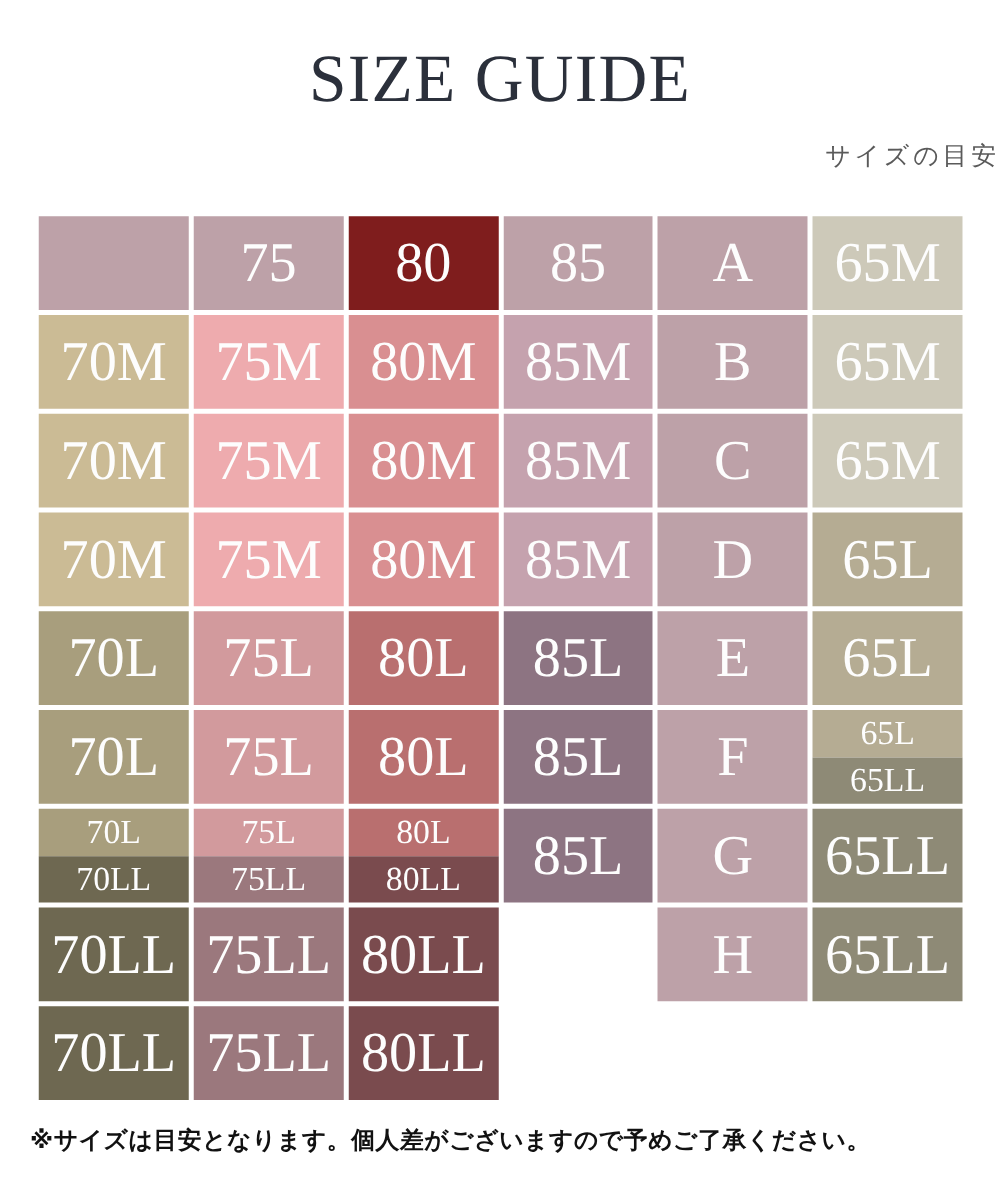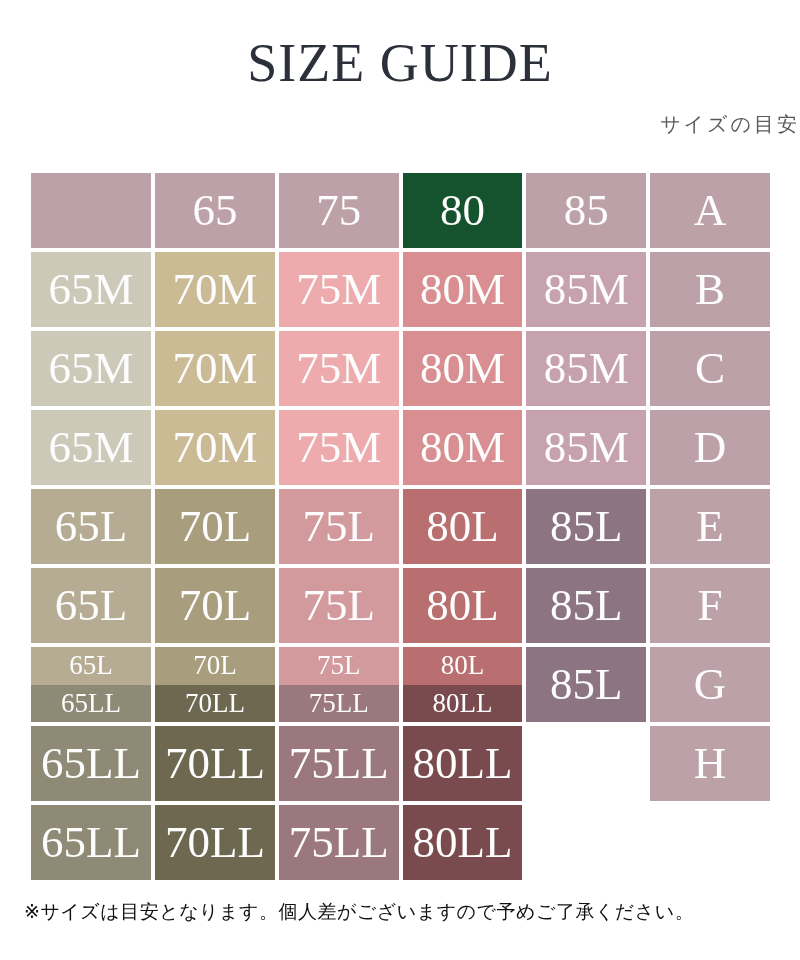--- a/index.html
+++ b/index.html
@@ -35,35 +35,34 @@
     display:flex;align-items:center;justify-content:center;
     color:var(--cell-text,#fdfdfd);
     font-size:45px;line-height:1;
   }
   .split-cell{flex-direction:column;padding:0;}
   .half{width:100%;flex:1 1 50%;display:flex;align-items:center;justify-content:center;font-size:27px;}
   .empty-cell{background:transparent;}
   .note{
     position:absolute;top:899px;left:24px;margin:0;
     font-family:"Liberation Sans","DejaVu Sans",sans-serif;
-    font-size:19px;font-weight:400;letter-spacing:0.5px;
+    font-size:19px;font-weight:700;letter-spacing:0.5px;
     color:var(--note-color,#111111);
   }
 </style>
 </head>
 <body style="--title-color: #2b303b; --subtitle-color: #5a5a5a; --cell-text: #fdfdfd; --note-color: #111111; background: rgb(255, 255, 255);">
 
 <h1 class="page-title">SIZE GUIDE</h1>
 <p class="page-subtitle">サイズの目安</p>
 
 <div class="size-table" id="size-table">
     <div class="cell label-cell" style="background: rgb(189, 161, 168);"></div>
-    <div class="cell header-cell" style="background: rgb(189, 161, 168);">65</div>
     <div class="cell header-cell" style="background: rgb(189, 161, 168);">75</div>
-    <div class="cell header-cell" style="background: #14532d;">80</div>
+    <div class="cell header-cell" style="background: #7f1d1d;">80</div>
     <div class="cell header-cell" style="background: rgb(189, 161, 168); text-align: center;">85</div>
     <div class="cell label-cell" style="background: rgb(189, 161, 168);">A</div>
     <div class="cell size-cell" style="background: rgb(205, 201, 185);">65M</div>
     <div class="cell size-cell" style="background: rgb(203, 187, 149);">70M</div>
     <div class="cell size-cell" style="background: rgb(238, 171, 174);">75M</div>
     <div class="cell size-cell" style="background: rgb(217, 143, 145);">80M</div>
     <div class="cell size-cell" style="background: rgb(197, 162, 174);">85M</div>
     <div class="cell label-cell" style="background: rgb(189, 161, 168);">B</div>
     <div class="cell size-cell" style="background: rgb(205, 201, 185);">65M</div>
     <div class="cell size-cell" style="background: rgb(203, 187, 149);">70M</div>

